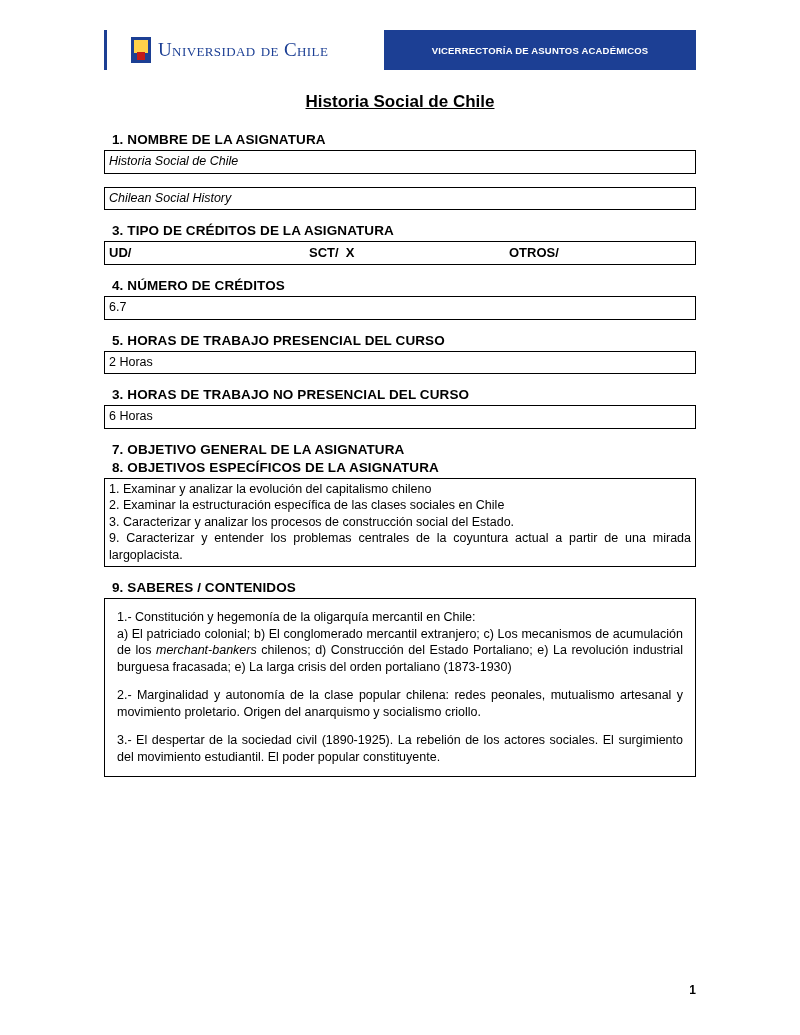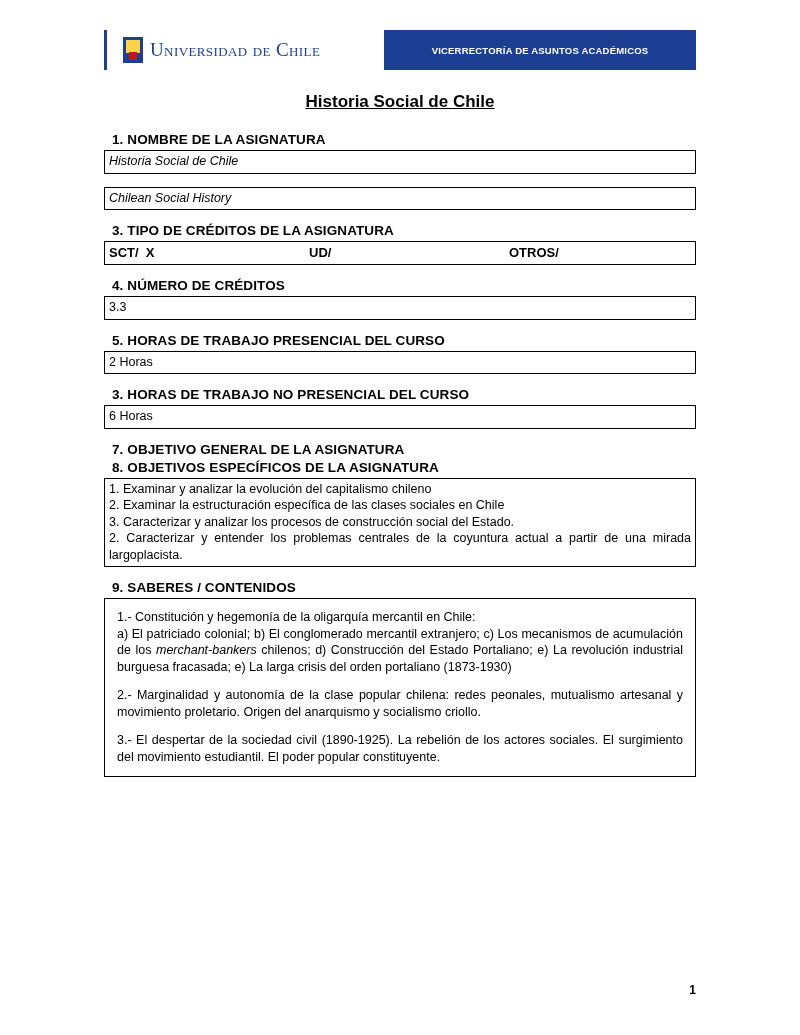--- a/index.html
+++ b/index.html
@@ -26,21 +26,21 @@
     display: flex;
     align-items: stretch;
     height: 40px;
     margin-bottom: 22px;
   }
   .banner-left {
     background: #ffffff;
     border-left: 3px solid #1c3f94;
     display: flex;
     align-items: center;
-    padding-left: 16px;
+    padding-left: 24px;
     width: 280px;
     box-sizing: border-box;
   }
   .crest {
     width: 20px;
     height: 26px;
     background: #1c3f94;
     position: relative;
     margin-right: 7px;
     flex: none;
@@ -159,43 +159,43 @@
   <h1 class="doc-title">Historia Social de Chile</h1>
 
   <div class="section-heading">1. NOMBRE DE LA ASIGNATURA</div>
   <div class="box italic">Historia Social de Chile</div>
 
   <div class="box italic">Chilean Social History</div>
 
   <div class="section-heading">3. TIPO DE CRÉDITOS DE LA ASIGNATURA</div>
   <div class="box">
     <div class="credit-row">
+      <span class="credit-cell c2">UD/</span>
       <span class="credit-cell c1">SCT/  X</span>
-      <span class="credit-cell c2">UD/</span>
       <span class="credit-cell c3">OTROS/</span>
     </div>
   </div>
 
   <div class="section-heading">4. NÚMERO DE CRÉDITOS</div>
-  <div class="box">3.3</div>
+  <div class="box">6.7</div>
 
   <div class="section-heading">5. HORAS DE TRABAJO PRESENCIAL DEL CURSO</div>
   <div class="box">2 Horas</div>
 
   <div class="section-heading">3. HORAS DE TRABAJO NO PRESENCIAL DEL CURSO</div>
   <div class="box">6 Horas</div>
 
   <div class="section-heading">7. OBJETIVO GENERAL DE LA ASIGNATURA</div>
 
   <div class="section-heading">8. OBJETIVOS ESPECÍFICOS DE LA ASIGNATURA</div>
   <div class="box justify">
     <span class="line">1. Examinar y analizar la evolución del capitalismo chileno</span>
     <span class="line">2. Examinar la estructuración específica de las clases sociales en Chile</span>
     <span class="line">3. Caracterizar y analizar los procesos de construcción social del Estado.</span>
-    <span class="line">2. Caracterizar y entender los problemas centrales de la coyuntura actual a partir de una mirada largoplacista.</span>
+    <span class="line">9. Caracterizar y entender los problemas centrales de la coyuntura actual a partir de una mirada largoplacista.</span>
   </div>
 
   <div class="section-heading">9. SABERES / CONTENIDOS</div>
   <div class="box justify">
     <p class="para">
       <span class="line">1.- Constitución y hegemonía de la oligarquía mercantil en Chile:</span>
       <span>a) El patriciado colonial; b) El conglomerado mercantil extranjero; c) Los mecanismos de acumulación de los </span><em class="mb">merchant-bankers</em><span> chilenos; d) Construcción del Estado Portaliano; e) La revolución industrial burguesa fracasada; e) La larga crisis del orden portaliano (1873-1930)</span>
     </p>
     <p class="para">2.- Marginalidad y autonomía de la clase popular chilena: redes peonales, mutualismo artesanal y movimiento proletario. Origen del anarquismo y socialismo criollo.</p>
     <p class="para">3.- El despertar de la sociedad civil (1890-1925). La rebelión de los actores sociales. El surgimiento del movimiento estudiantil. El poder popular constituyente.</p>

